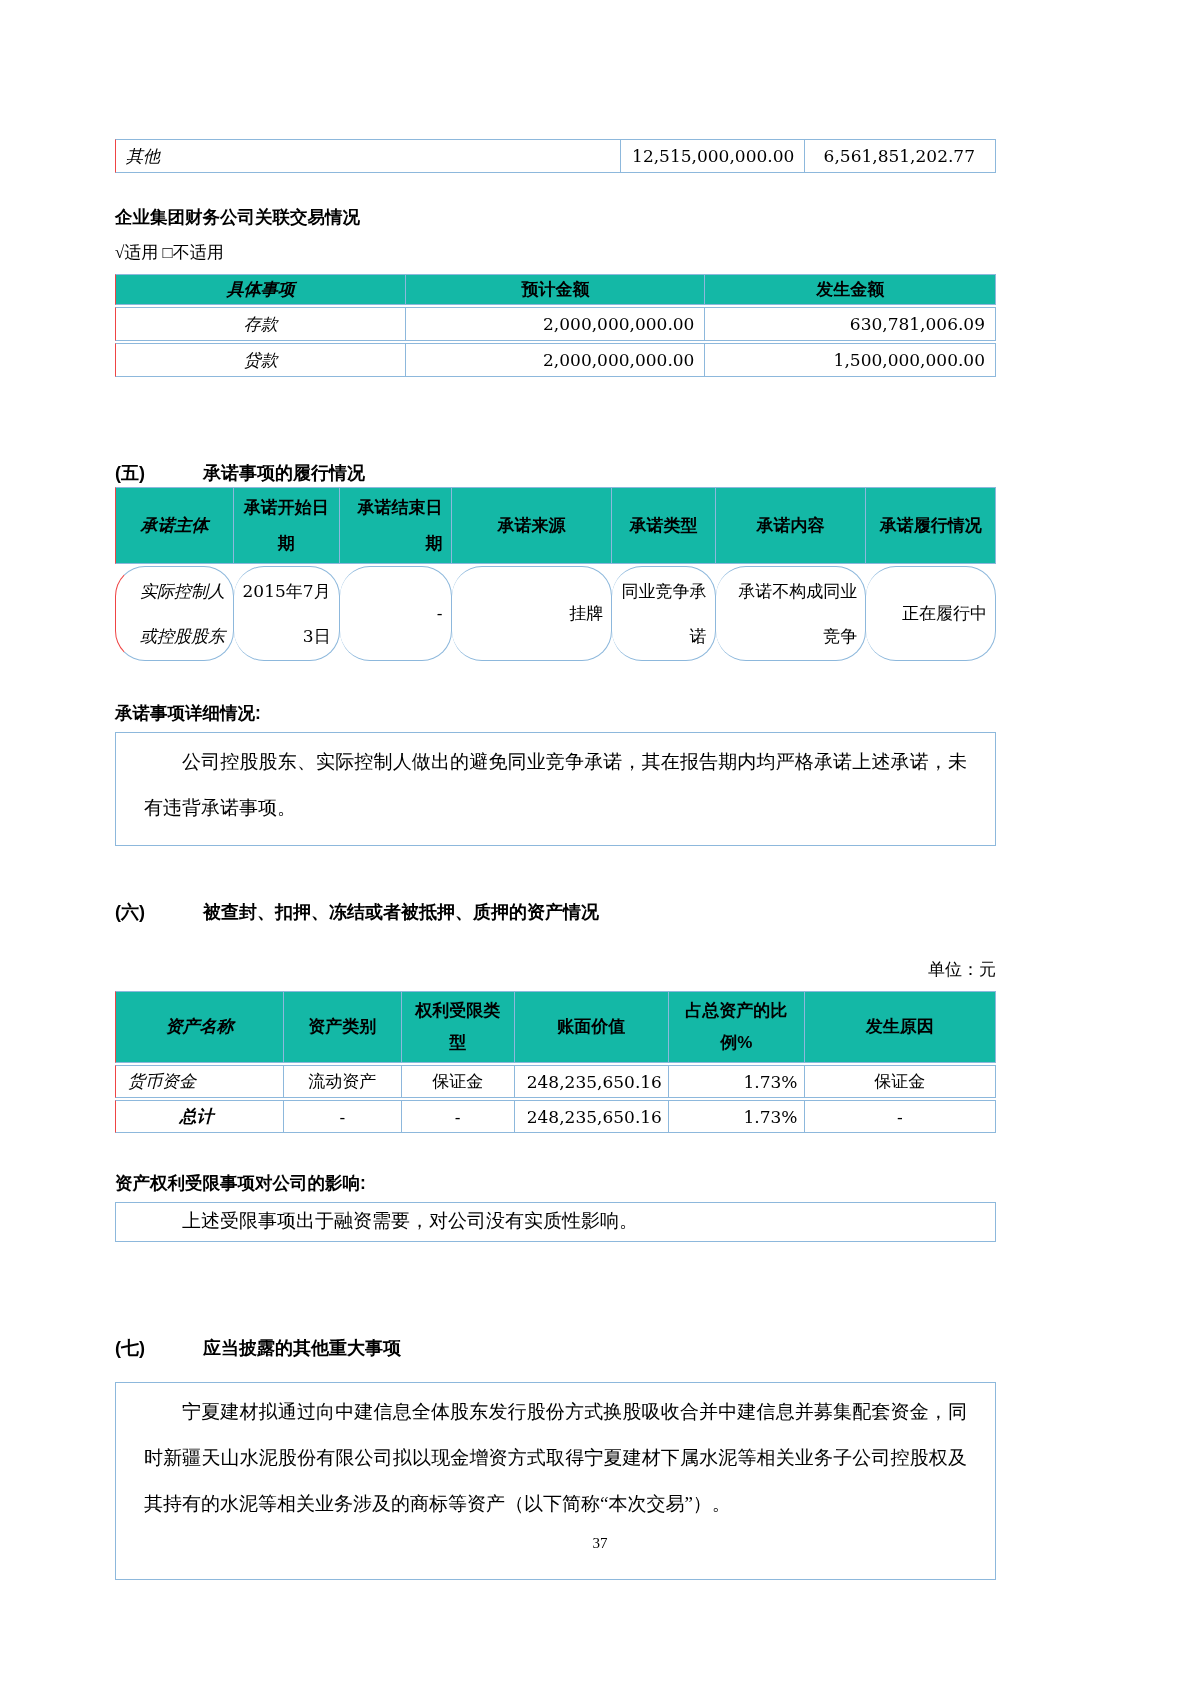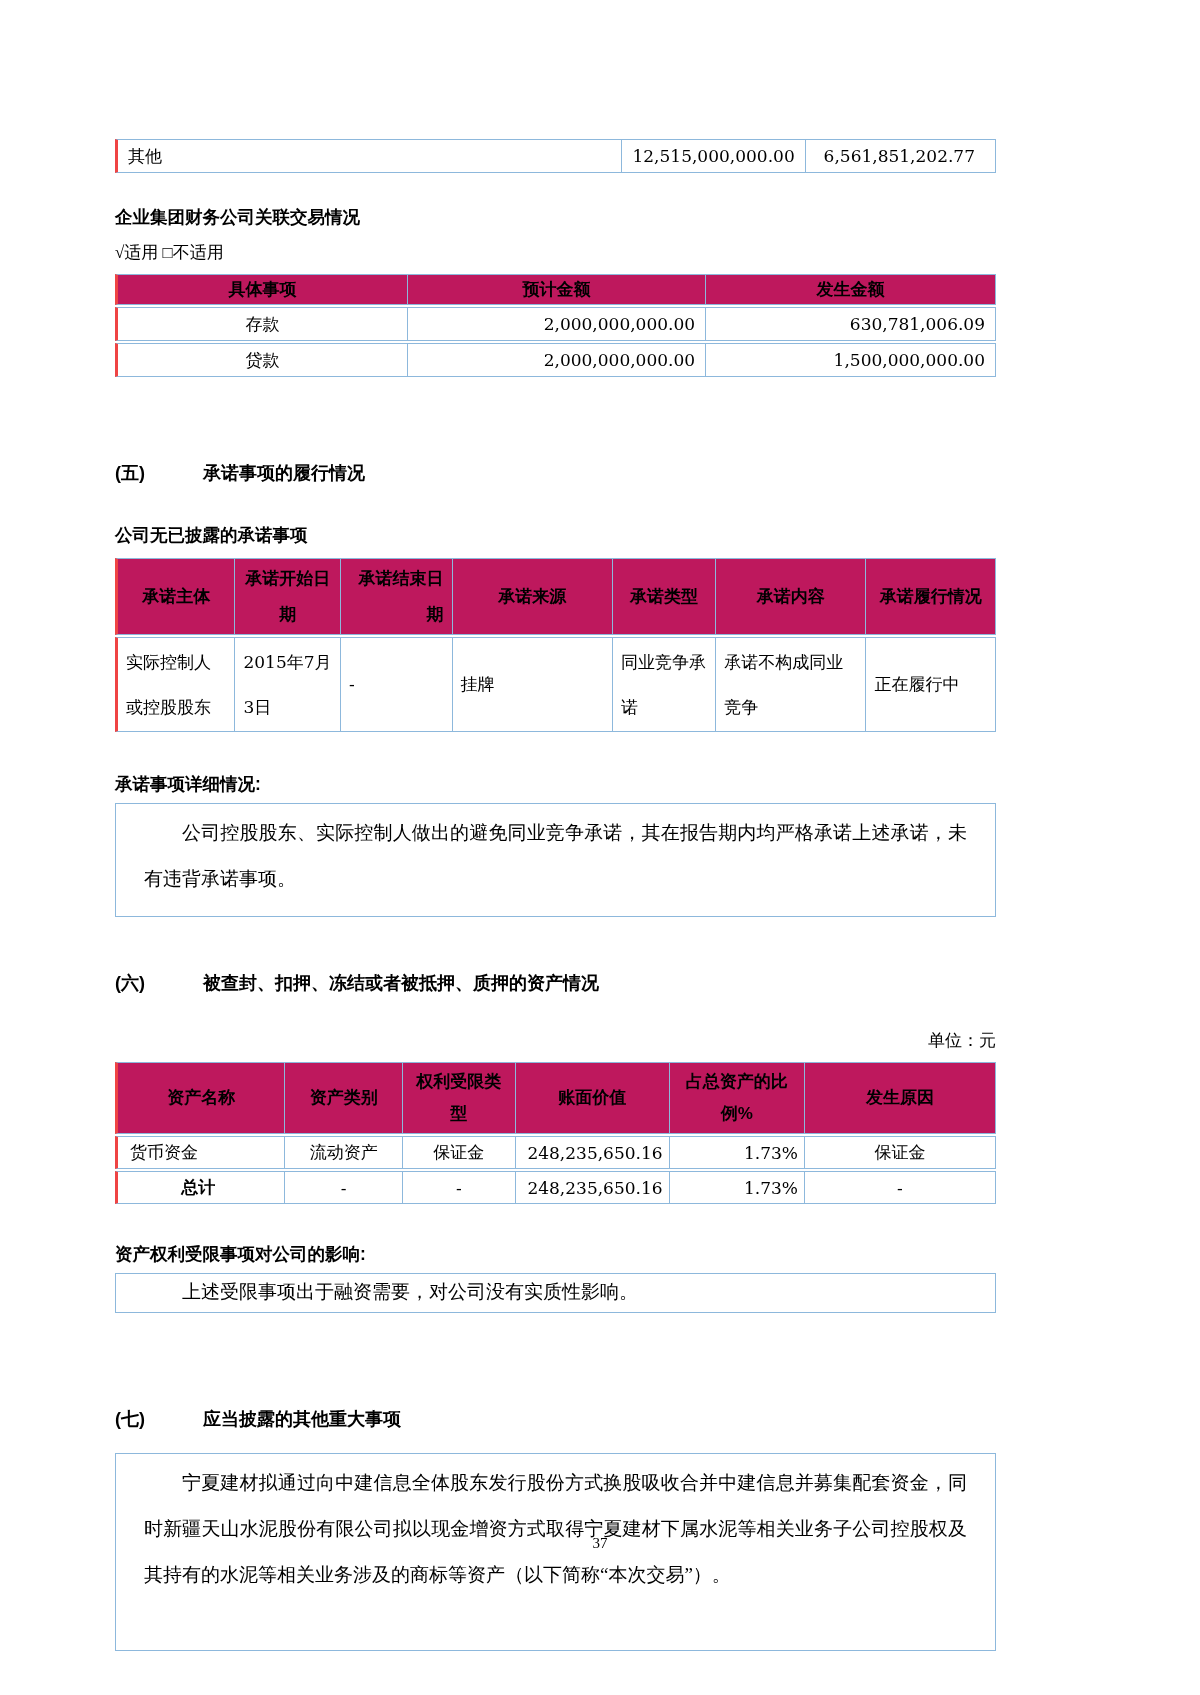--- a/index.html
+++ b/index.html
@@ -10,23 +10,23 @@
   }
   .content{position:absolute;left:115px;top:0;width:881px;}
 
   
   table{border-collapse:separate;border-spacing:0 2px;width:100%;table-layout:fixed;}
   th,td{
     border:1px solid #8db8dc;border-left:none;
     padding:3px 6px;font-weight:normal;font-size:17px;
     overflow:hidden;
   }
-  th:first-child,td:first-child{border-left:3px solid #ef4444;}
+  th:first-child,td:first-child{border-left:1px solid #ef4444;font-style:italic;}
   thead th{
-    background:#be185d;text-align:center;
+    background:#14b8a6;text-align:center;
     font-family:"Liberation Sans","DejaVu Sans",sans-serif;font-weight:bold;
   }
   .num{font-family:"DejaVu Serif",serif;}
 
   
   .t1{margin-top:137px;}
   .t1 td{height:26px;}
   .t1 td:nth-child(1){width:59.4%;text-align:left;padding-left:10px;}
   .t1 td:nth-child(2){width:20.5%;text-align:right;padding-right:10px;}
   .t1 td:nth-child(3){width:20.1%;text-align:right;padding-right:20px;}
@@ -41,21 +41,21 @@
 
   
   .t3 th:nth-child(1){width:13.3%;}
   .t3 th:nth-child(2){width:11.7%;}
   .t3 th:nth-child(3){width:12.5%;text-align:right;}
   .t3 th:nth-child(4){width:18.8%;}
   .t3 th:nth-child(5){width:11.4%;}
   .t3 th:nth-child(6){width:17.5%;}
   .t3 th:nth-child(7){width:14.8%;}
   .t3 th{line-height:2.1;padding:2px 8px;}
-  .t3 td{text-align:left;line-height:2.6;padding:2px 8px;}
+  .t3 td{text-align:right;line-height:2.6;padding:2px 8px;border-radius:30px;}
 
   
   .t4 th:nth-child(1){width:19.3%;}
   .t4 th:nth-child(2){width:13.1%;}
   .t4 th:nth-child(3){width:12.5%;}
   .t4 th:nth-child(4){width:17.6%;}
   .t4 th:nth-child(5){width:15.3%;}
   .t4 th:nth-child(6){width:22.2%;}
   .t4 th{line-height:1.9;}
   .t4 td{height:25px;}
@@ -127,21 +127,20 @@
           <td>2,000,000,000.00</td>
           <td>1,500,000,000.00</td>
         </tr>
       </tbody>
     </table>
 
   <div class="sec-head" style="margin-top:82px;">
     <span class="sec-num">(五)</span>
     <span>承诺事项的履行情况</span>
   </div>
-  <div class="bold-head" style="margin-top:38px;margin-bottom:9px;">公司无已披露的承诺事项</div>
   <table class="t3 num">
       <thead>
         <tr>
           <th>承诺主体</th>
           <th>承诺开始日期</th>
           <th>承诺结束日期</th>
           <th>承诺来源</th>
           <th>承诺类型</th>
           <th>承诺内容</th>
           <th>承诺履行情况</th>

